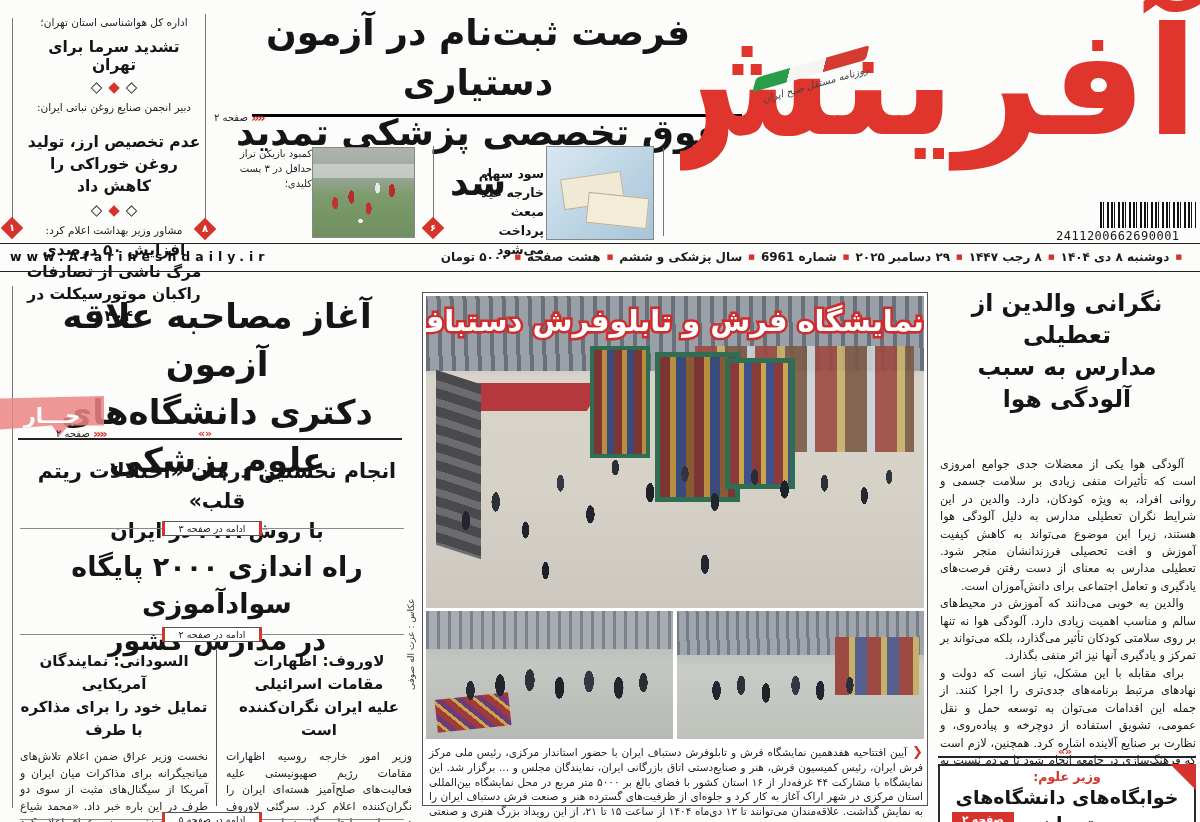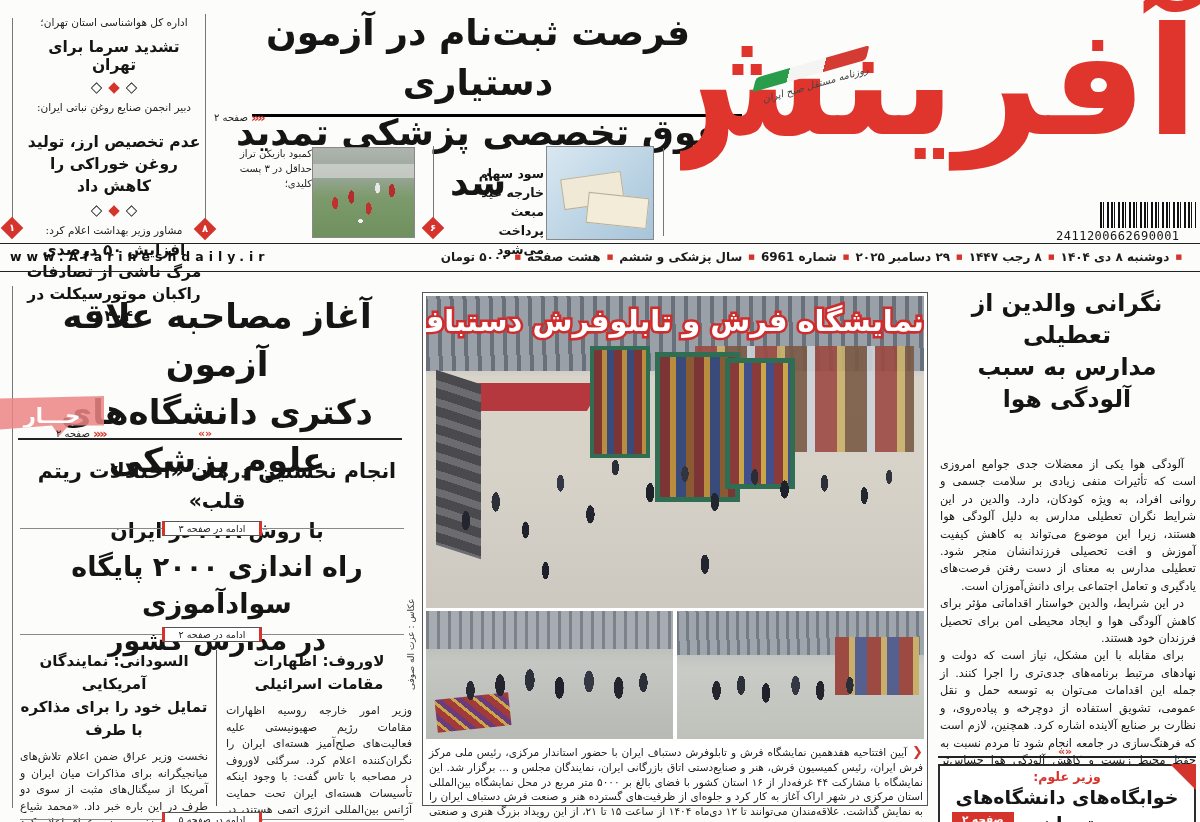--- a/index.html
+++ b/index.html
@@ -175,20 +175,21 @@
   <div class="bold" style="font-size:27px;line-height:37px">در مدارس کشور</div>
 </div>
 <div class="cont" style="left:20px;top:627px;width:384px">
   <span class="cline"></span>
   <span class="cbox">ادامه در صفحه ۲</span>
   <span class="cline"></span>
 </div>
 
 <div class="abs" style="left:226px;top:650px;width:186px">
   <div class="bold c" style="font-size:15px;line-height:23px">لاوروف: اظهارات مقامات اسرائیلی</div>
+  <div class="bold c" style="font-size:15px;line-height:23px">علیه ایران نگران‌کننده است</div>
   <div class="newsbody" style="margin-top:7px">وزیر امور خارجه روسیه اظهارات مقامات رژیم صهیونیستی علیه فعالیت‌های صلح‌آمیز هسته‌ای ایران را نگران‌کننده اعلام کرد. سرگئی لاوروف در مصاحبه با تاس گفت: با وجود اینکه تأسیسات هسته‌ای ایران تحت حمایت آژانس بین‌المللی انرژی اتمی هستند، در سال ۲۰۲۵ شاهد اقدام بی‌سابقه آمریکا و اسرائیل در حمله به این تأسیسات بودیم. وی تأکید کرد: روسیه قاطعانه حمله به تأسیسات اتمی ایران را محکوم کرد</div>
 </div>
 <div class="vline" style="left:216px;top:650px;height:156px;background:#555"></div>
 <div class="abs" style="left:20px;top:650px;width:188px">
   <div class="bold c" style="font-size:15px;line-height:23px">السودانی: نمایندگان آمریکایی</div>
   <div class="bold c" style="font-size:15px;line-height:23px">تمایل خود را برای مذاکره با طرف</div>
   <div class="newsbody" style="margin-top:7px">نخست وزیر عراق ضمن اعلام تلاش‌های میانجیگرانه برای مذاکرات میان ایران و آمریکا از سیگنال‌های مثبت از سوی دو طرف در این باره خبر داد. «محمد شیاع السودانی» نخست وزیر عراق اعلام کرد که نمایندگان دولت آمریکا آمادگی خود را برای برگزاری مذاکرات با طرف ایرانی در بغداد اعلام کردند</div>
 </div>
 <div class="cont" style="left:20px;top:812px;width:384px">
   <span class="cline"></span>
@@ -259,21 +260,21 @@
   </div>
 </div>
 
 <div class="abs c" style="left:938px;top:287px;width:258px">
   <div class="bold" style="font-size:23.5px;line-height:32px">نگرانی والدین از تعطیلی</div>
   <div class="bold" style="font-size:23.5px;line-height:32px">مدارس به سبب آلودگی هوا</div>
 </div>
 
 <div class="abs" style="left:940px;top:456px;width:256px">
   <p style="font-size:11.3px;line-height:17.4px;text-align:justify;text-indent:12px">آلودگی هوا یکی از معضلات جدی جوامع امروزی است که تأثیرات منفی زیادی بر سلامت جسمی و روانی افراد، به ویژه کودکان، دارد. والدین در این شرایط نگران تعطیلی مدارس به دلیل آلودگی هوا هستند، زیرا این موضوع می‌تواند به کاهش کیفیت آموزش و افت تحصیلی فرزندانشان منجر شود. تعطیلی مدارس به معنای از دست رفتن فرصت‌های یادگیری و تعامل اجتماعی برای دانش‌آموزان است.</p>
-  <p style="font-size:11.3px;line-height:17.4px;text-align:justify;text-indent:12px">در این شرایط، والدین خواستار اقداماتی مؤثر برای کاهش آلودگی هوا و ایجاد محیطی امن برای تحصیل فرزندان خود هستند.</p>
+  <p style="font-size:11.3px;line-height:17.4px;text-align:justify;text-indent:12px">والدین به خوبی می‌دانند که آموزش در محیط‌های سالم و مناسب اهمیت زیادی دارد. آلودگی هوا نه تنها بر روی سلامتی کودکان تأثیر می‌گذارد، بلکه می‌تواند بر تمرکز و یادگیری آنها نیز اثر منفی بگذارد.</p>
   <p style="font-size:11.3px;line-height:17.4px;text-align:justify;text-indent:12px">برای مقابله با این مشکل، نیاز است که دولت و نهادهای مرتبط برنامه‌های جدی‌تری را اجرا کنند. از جمله این اقدامات می‌توان به توسعه حمل و نقل عمومی، تشویق استفاده از دوچرخه و پیاده‌روی، و نظارت بر صنایع آلاینده اشاره کرد. همچنین، لازم است که فرهنگ‌سازی در جامعه انجام شود تا مردم نسبت به حفظ محیط زیست و کاهش آلودگی هوا حساس‌تر شوند.</p>
 
 </div>
 <div class="sect-mark" style="left:1058px;top:746px">«»</div>
 <div class="hline" style="left:938px;top:756px;width:258px;height:1.5px;background:#222"></div>
 
 <div class="abs" style="left:938px;top:764px;width:258px;height:70px;border:2px solid #2b2b2b;background:#fff">
   <div class="abs" style="top:-2px;right:-2px;width:0;height:0;border-top:26px solid var(--red);border-left:26px solid transparent"></div>
   <div class="bold c" style="margin-top:3px;font-size:12.5px;color:var(--red)">وزیر علوم:</div>
   <div class="bold c" style="font-size:19px;line-height:26px">خوابگاه‌های دانشگاه‌های تهران</div>

